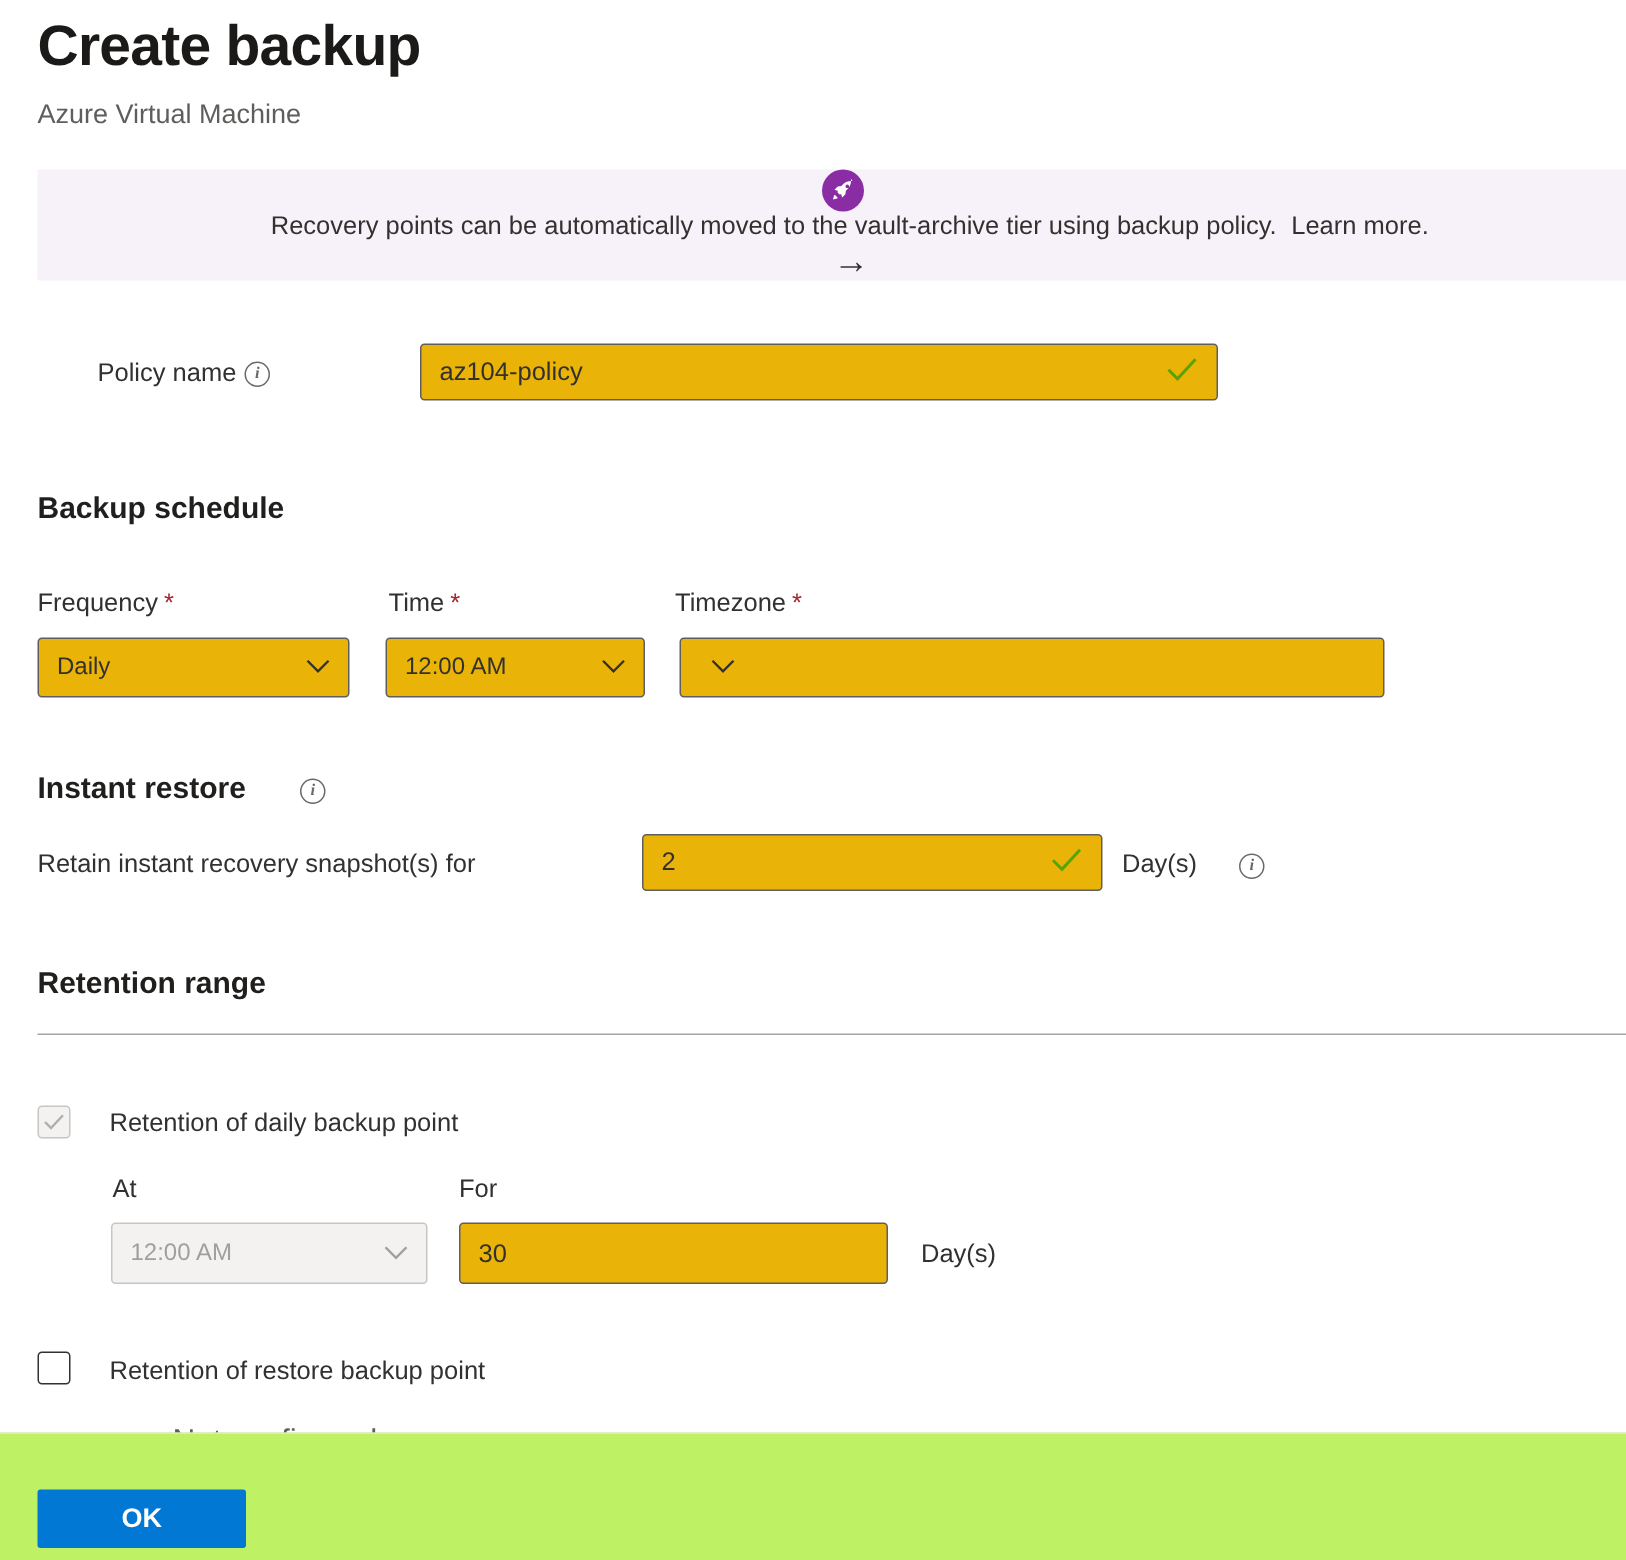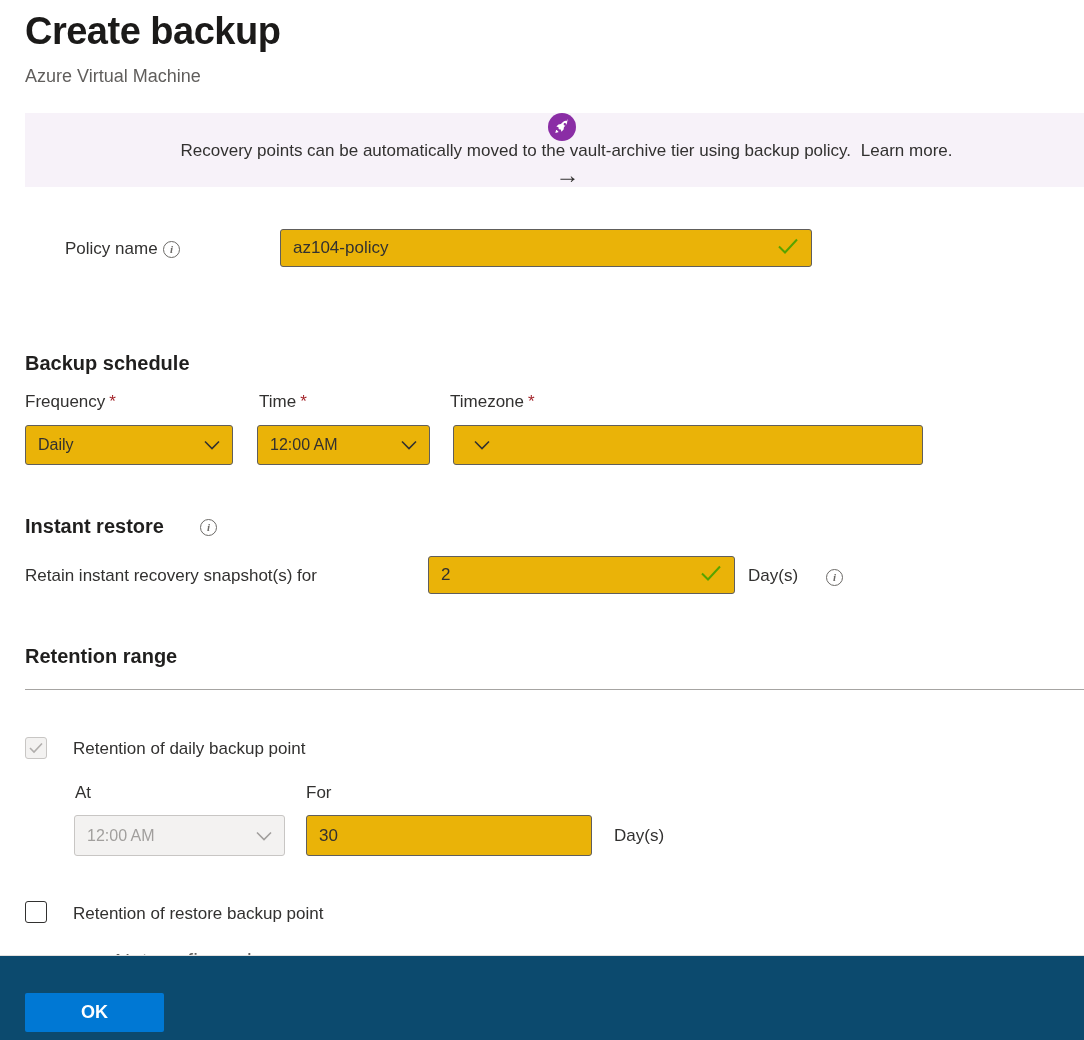--- a/index.html
+++ b/index.html
@@ -36,21 +36,21 @@
   .dd-disabled { background:#f3f2f1; border-color:#c8c6c4; }
   .dd-disabled .dd-text { color:#a19f9d; }
 
   .cb { width:22px; height:22px; border-radius:3px; display:flex; align-items:center; justify-content:center; }
   .cb-disabled { background:#f3f2f1; border:1px solid #c8c6c4; }
   .cb-empty { background:#fff; border:1.5px solid #323130; }
 
   .divider { height:1px; background:#a6a4a2; }
 
   .footer { position:absolute; left:0; top:955px; width:1084px; height:85px;
-            background:#0c4a6e; border-top:1px solid #e3e1df; z-index:5; }
+            background:#bef264; border-top:1px solid #e3e1df; z-index:5; }
   .ok-btn { position:absolute; left:25px; top:37px; width:139px; height:39px;
             background:#0078d4; color:#fff; border:none; border-radius:2px;
             font-size:18px; font-weight:700; font-family:inherit; cursor:pointer; }
 
   .clipped-line { position:absolute; left:115px; top:949px; font-size:21px; color:#605e5c; z-index:1; }
 </style>
 </head>
 <body>
 
 <div id="root">
@@ -75,21 +75,21 @@
   <span class="abs info-icon" style="left:163px; top:241px;">i</span>
   <div class="abs field-box" style="left:280px; top:229px; width:532px; height:38px;">
     <input value="az104-policy" style="">
     <span class="check">
       <svg width="22" height="18" viewBox="0 0 22 18">
           <path d="M2 9.5 L8 15.5 L20 2.5" fill="none" stroke="#57a300" stroke-width="2"></path>
         </svg>
     </span>
   </div>
 
-  <div class="abs h2" style="left:25px; top:328px;margin-top:24px;">Backup schedule</div>
+  <div class="abs h2" style="left:25px; top:328px;">Backup schedule</div>
 
   <div class="abs label" style="left:25px; top:392px;">
     <span>Frequency</span><span class="required">*</span>
   </div>
   <div class="abs label" style="left:259px; top:392px;">
     <span>Time</span><span class="required">*</span>
   </div>
   <div class="abs label" style="left:450px; top:392px;">
     <span>Timezone</span><span class="required">*</span>
   </div>

